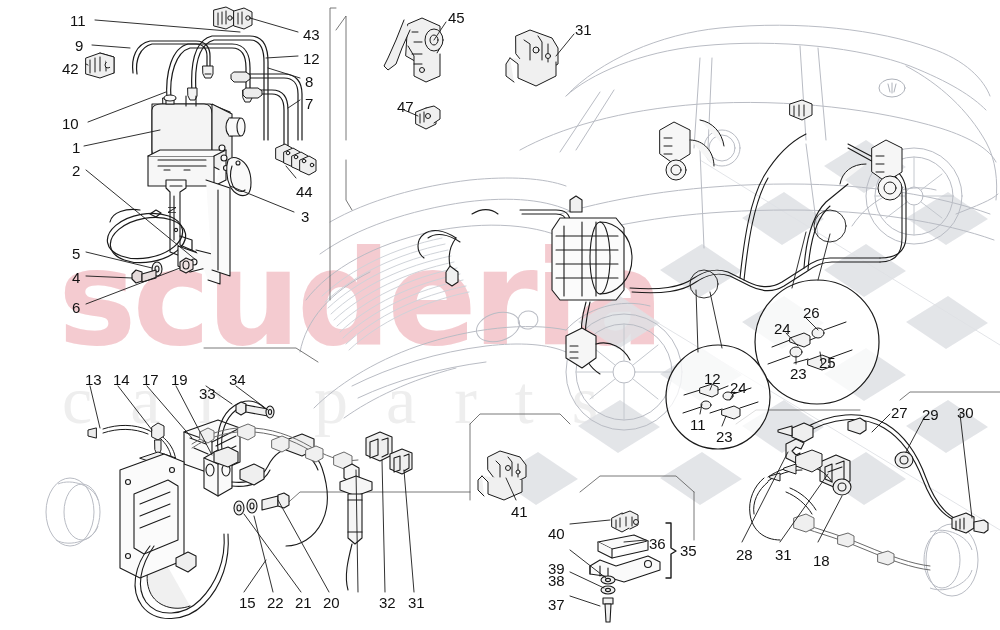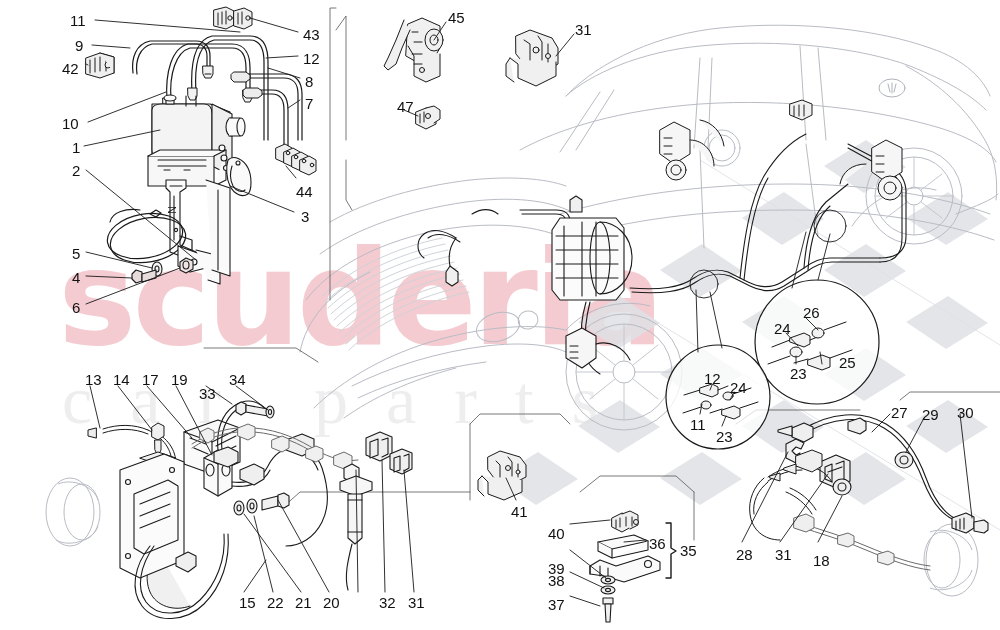--- a/index.html
+++ b/index.html
@@ -799,21 +799,21 @@
   <div class="lbl" style="left:305px; top:96px;">7</div>
   <div class="lbl" style="left:296px; top:184px;">44</div>
   <div class="lbl" style="left:301px; top:209px;">3</div>
 
   <div class="lbl" style="left:448px; top:10px;">45</div>
   <div class="lbl" style="left:575px; top:22px;">31</div>
   <div class="lbl" style="left:397px; top:99px;">47</div>
 
   <div class="lbl" style="left:803px; top:305px;">26</div>
   <div class="lbl" style="left:774px; top:321px;">24</div>
-  <div class="lbl" style="left:819px; top:355px;margin-left:20px;">25</div>
+  <div class="lbl" style="left:819px; top:355px;">25</div>
   <div class="lbl" style="left:790px; top:366px;">23</div>
 
   <div class="lbl" style="left:704px; top:371px;">12</div>
   <div class="lbl" style="left:730px; top:380px;">24</div>
   <div class="lbl" style="left:690px; top:417px;">11</div>
   <div class="lbl" style="left:716px; top:429px;">23</div>
 
   <div class="lbl" style="left:85px;  top:372px;">13</div>
   <div class="lbl" style="left:113px; top:372px;">14</div>
   <div class="lbl" style="left:142px; top:372px;">17</div>

